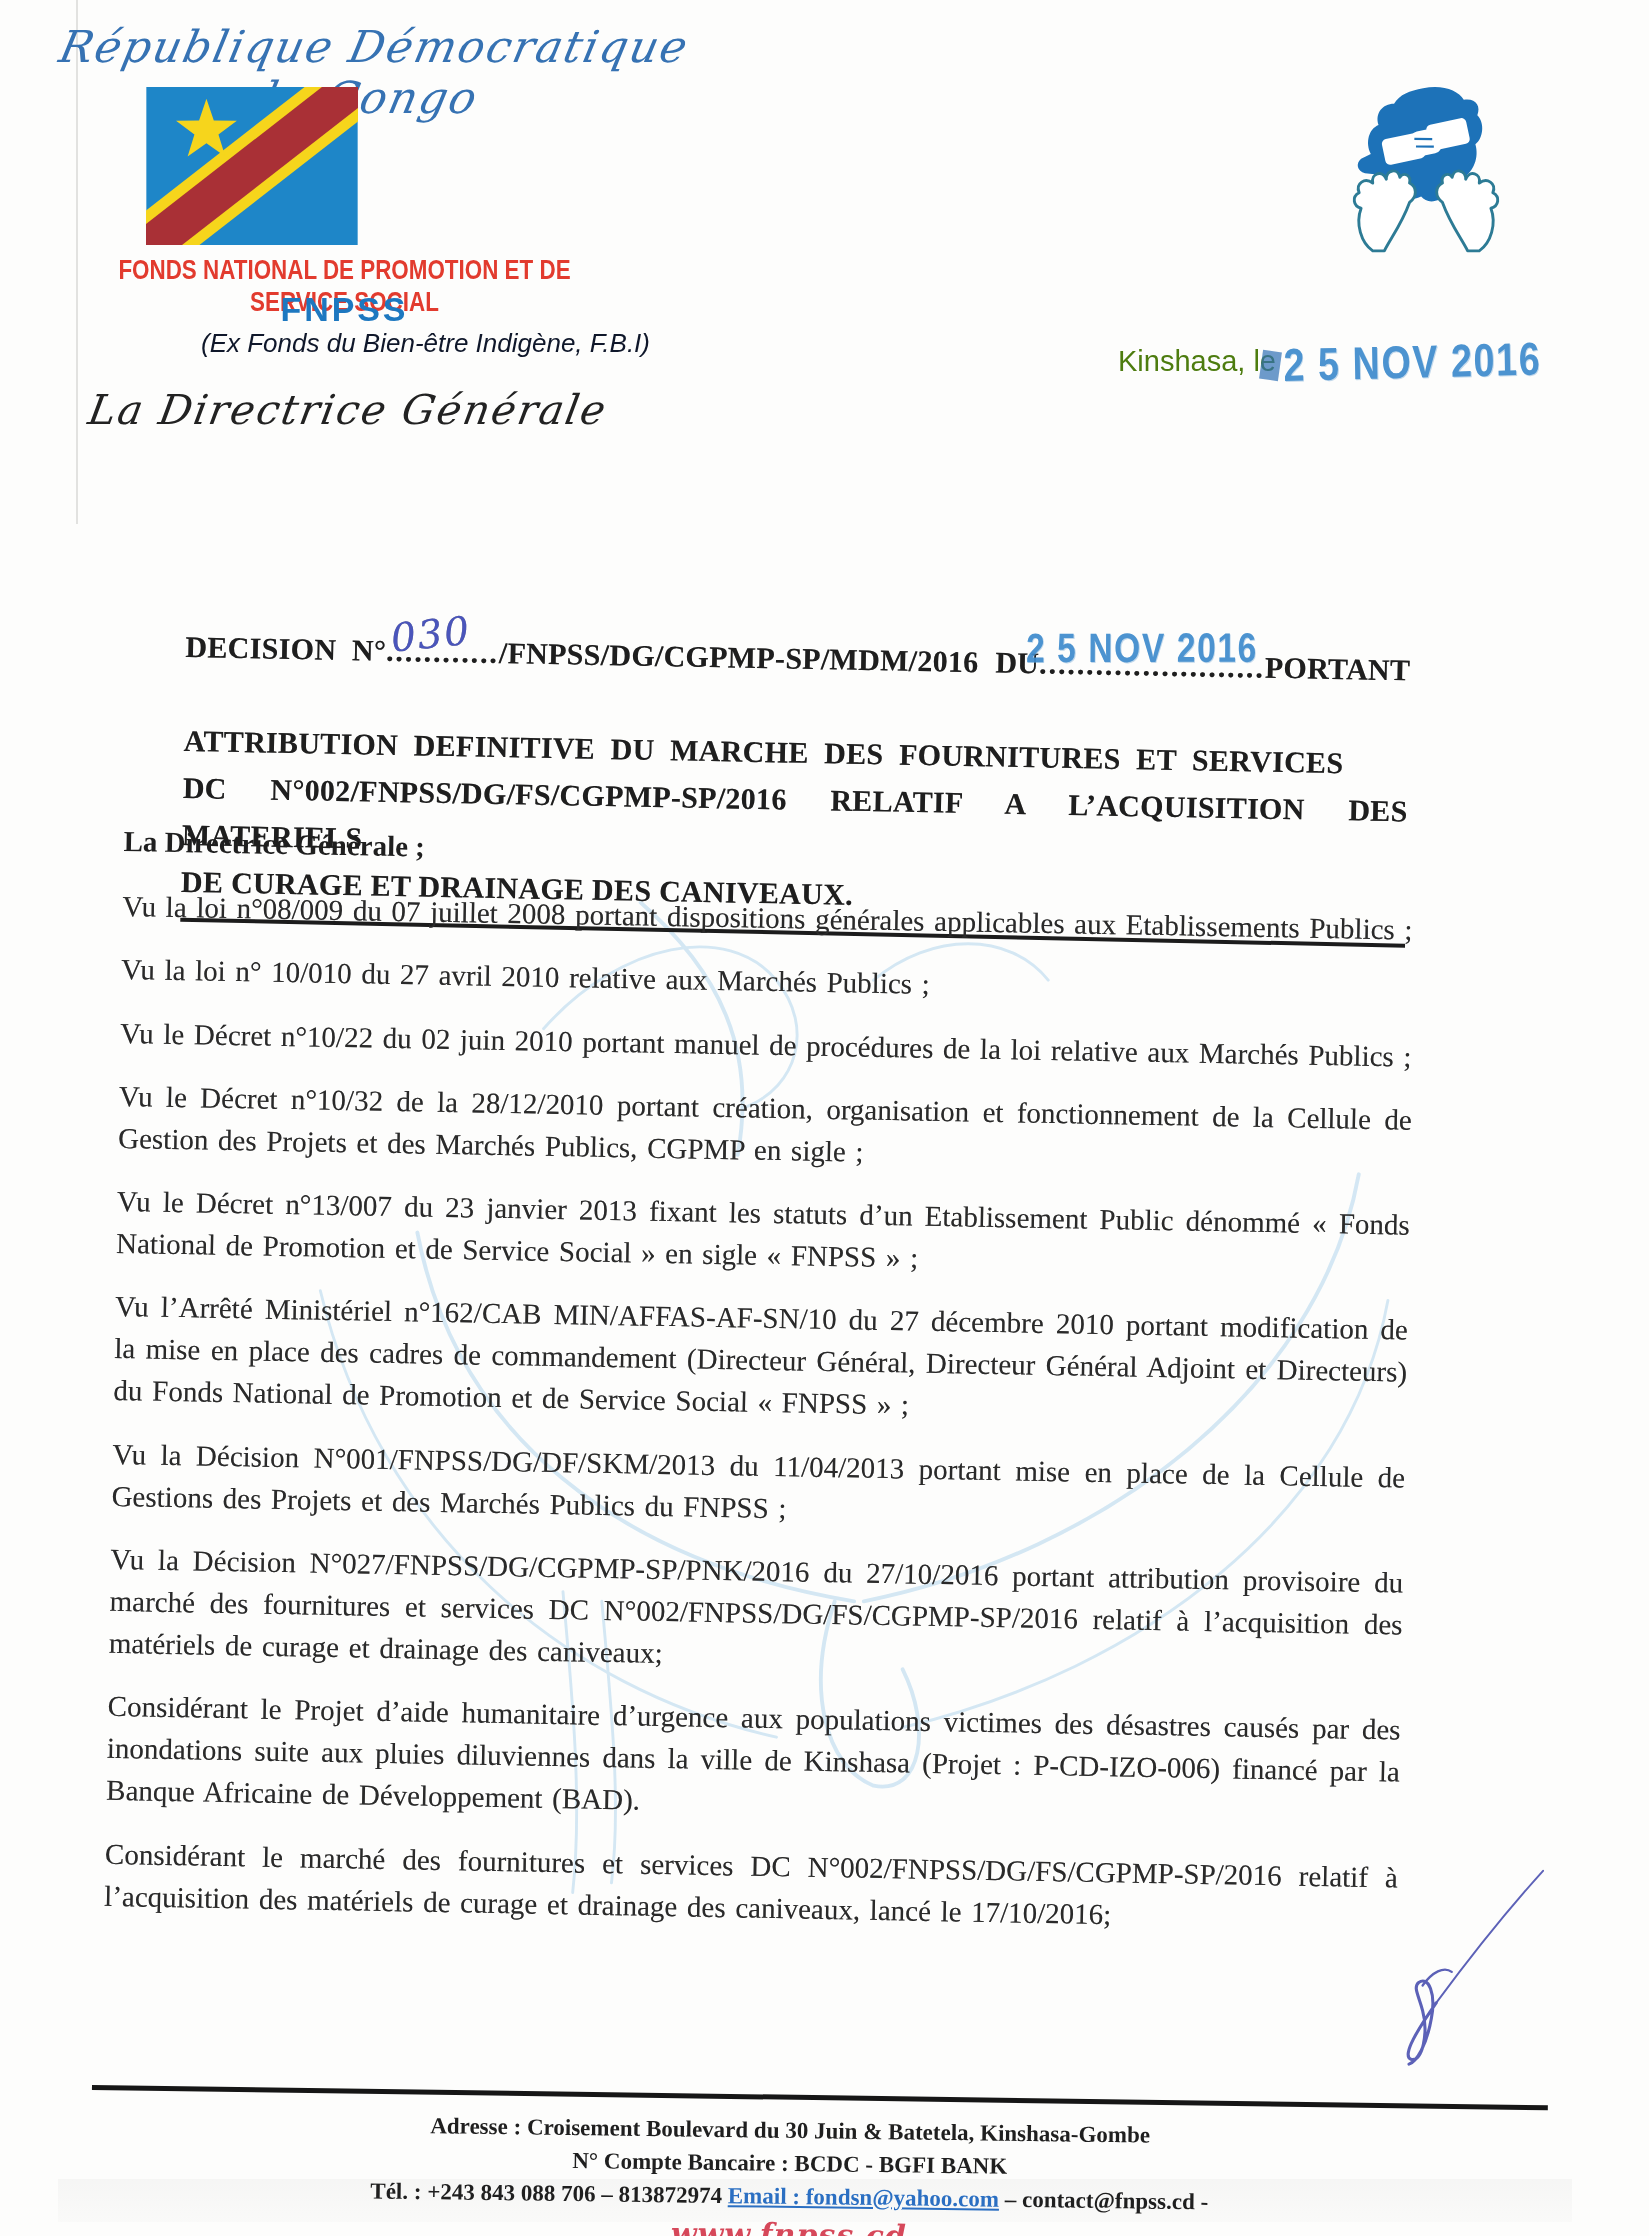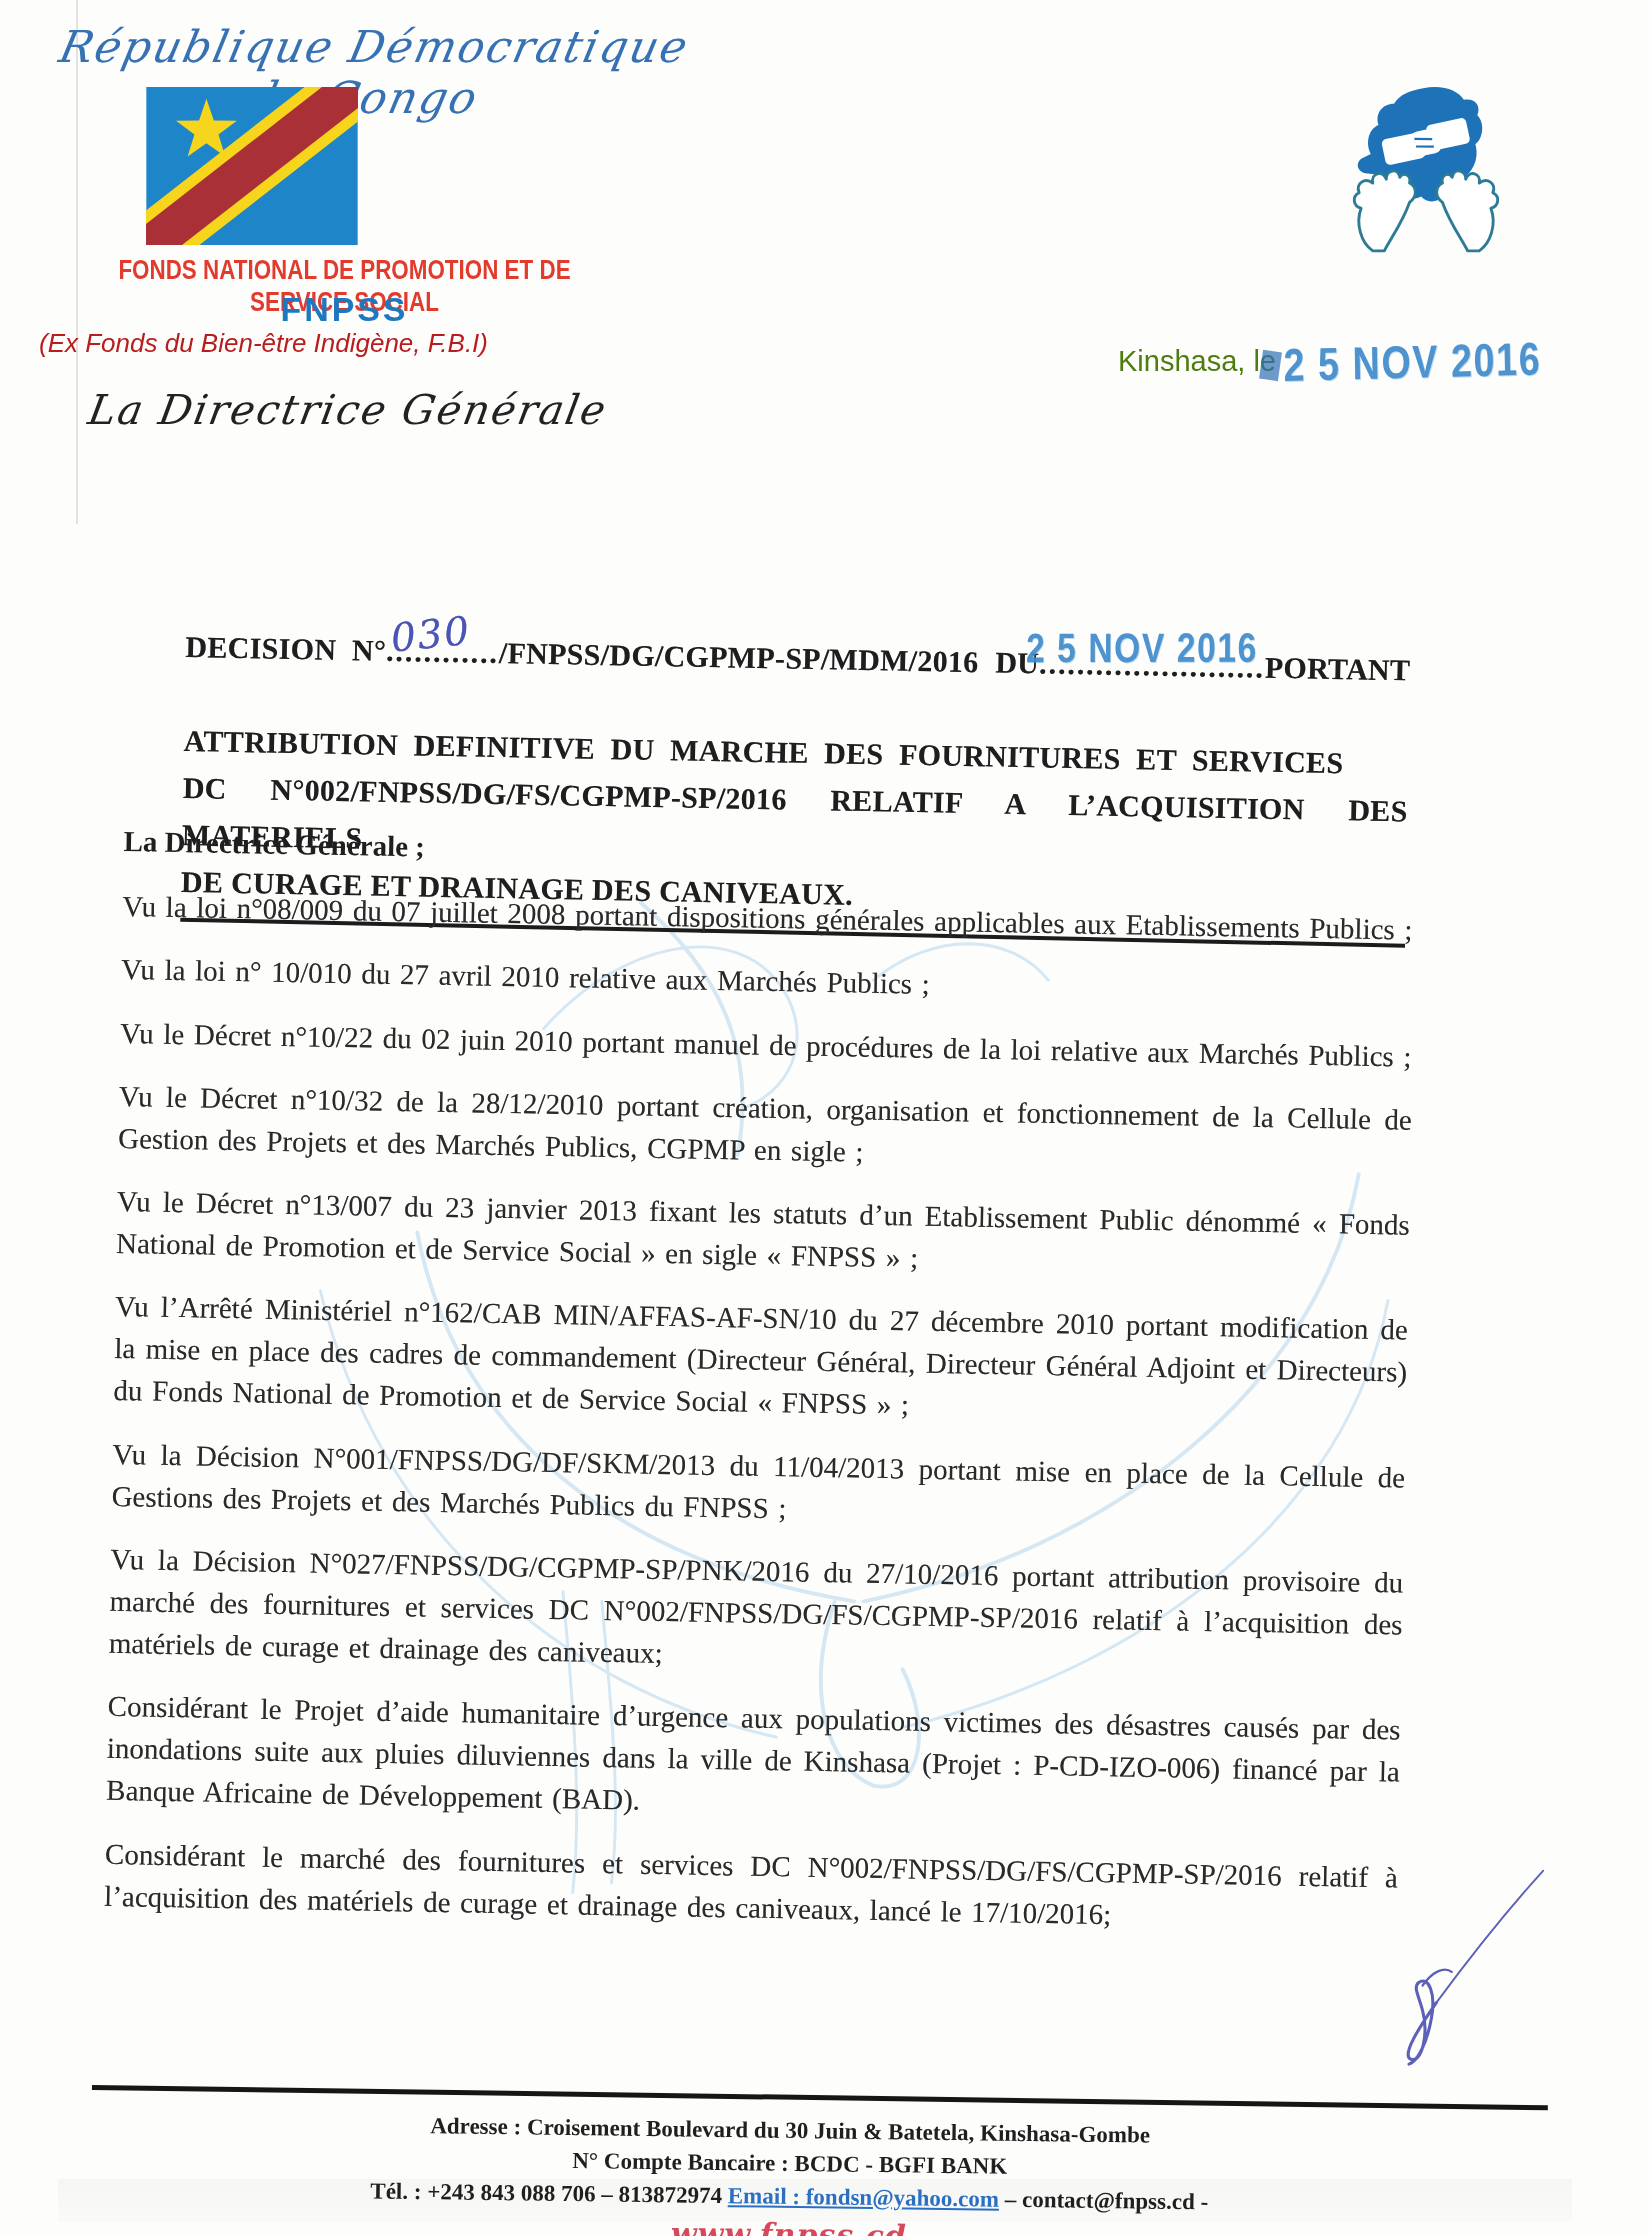--- a/index.html
+++ b/index.html
@@ -16,22 +16,22 @@
   
   .script-title{left:39px;top:21.3px;width:660px;text-align:center;
     font-family:"DejaVu Serif",serif;font-style:italic;font-size:44px;letter-spacing:1.9px;
     color:#3672b3;transform:skewX(-12deg);}
   .flag{left:146px;top:87px;}
   .org-name{left:39px;top:254px;width:611px;text-align:center;
     font-family:"Liberation Sans",sans-serif;font-weight:bold;font-size:28px;color:#e23b2e;
     transform:scaleX(.8);letter-spacing:0px;}
   .org-acronym{left:39px;top:290px;width:611px;text-align:center;
     font-family:"Liberation Sans",sans-serif;font-weight:bold;font-size:34px;color:#1d78c0;letter-spacing:2.9px;}
-  .org-subtitle{left:39px;top:328px;width:611px;text-align:left;
-    font-family:"Liberation Sans",sans-serif;font-style:italic;font-size:26px;color:#b91c1c;}
+  .org-subtitle{left:39px;top:328px;width:611px;text-align:right;
+    font-family:"Liberation Sans",sans-serif;font-style:italic;font-size:26px;color:#0f172a;}
   .org-status{left:39px;top:355px;width:611px;text-align:center;
     font-family:"Liberation Sans",sans-serif;font-size:30px;color:#3f3f3f;letter-spacing:1px;}
   .office-title{left:89px;top:386px;font-family:"DejaVu Serif",serif;font-style:italic;
     font-size:41px;color:#222;letter-spacing:1.9px;transform:skewX(-10deg);}
 
   
   .logo{left:1334px;top:82px;}
   .place-label{left:1118px;top:345px;font-family:"Liberation Sans",sans-serif;font-size:29px;color:#4d7c0f;}
   .stamp{font-family:"Liberation Sans",sans-serif;font-weight:bold;color:#3d8bcd;opacity:.92;
          white-space:nowrap;text-shadow:1px 1px 0 rgba(110,165,210,.45);}

